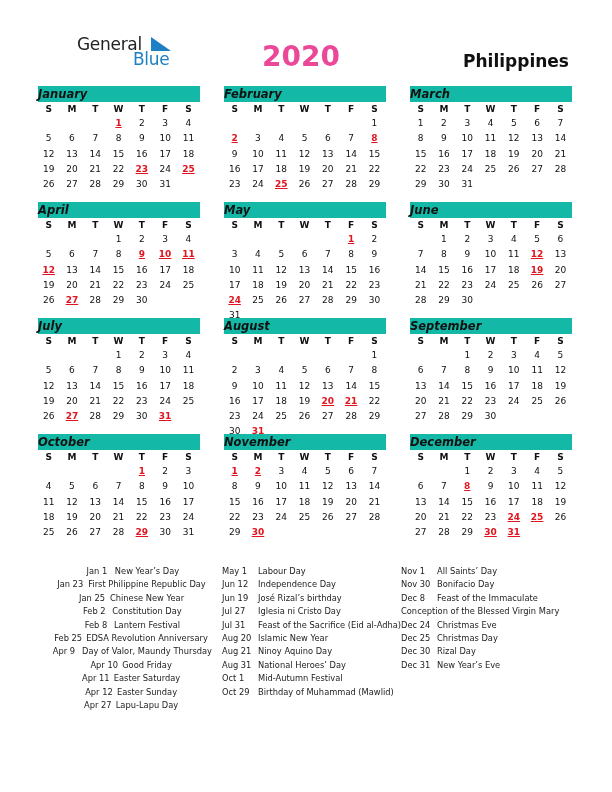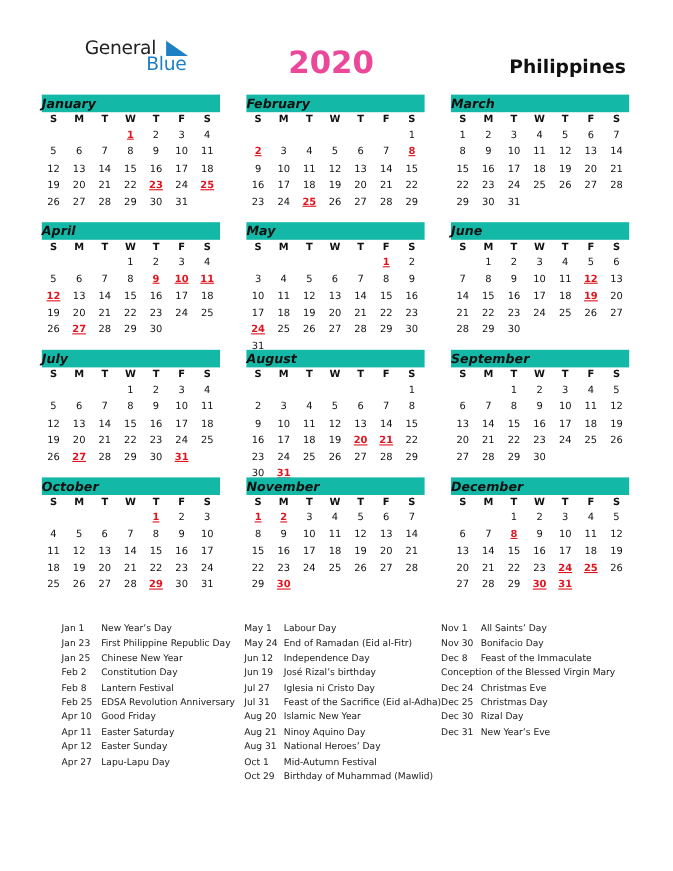--- a/index.html
+++ b/index.html
@@ -573,35 +573,35 @@
         <div class="day">26</div>
         <div class="day">27</div>
         <div class="day">28</div>
         <div class="day">29</div>
         <div class="day hol">30</div>
         <div class="day hol">31</div>
       </div>
     </div>
   </div>
 <div id="holidays">
-    <div class="holidays" style="left: 56px;">
+    <div class="holidays" style="left: 46px; text-align: center;">
       <div class="hrow"><span class="hdate">Jan 1</span><span class="hname">New Year’s Day</span></div>
       <div class="hrow"><span class="hdate">Jan 23</span><span class="hname">First Philippine Republic Day</span></div>
       <div class="hrow"><span class="hdate">Jan 25</span><span class="hname">Chinese New Year</span></div>
       <div class="hrow"><span class="hdate">Feb 2</span><span class="hname">Constitution Day</span></div>
       <div class="hrow"><span class="hdate">Feb 8</span><span class="hname">Lantern Festival</span></div>
       <div class="hrow"><span class="hdate">Feb 25</span><span class="hname">EDSA Revolution Anniversary</span></div>
+      <div class="hrow"><span class="hdate">Apr 9</span><span class="hname">Day of Valor, Maundy Thursday</span></div>
       <div class="hrow"><span class="hdate">Apr 10</span><span class="hname">Good Friday</span></div>
       <div class="hrow"><span class="hdate">Apr 11</span><span class="hname">Easter Saturday</span></div>
       <div class="hrow"><span class="hdate">Apr 12</span><span class="hname">Easter Sunday</span></div>
       <div class="hrow"><span class="hdate">Apr 27</span><span class="hname">Lapu-Lapu Day</span></div>
     </div>
     <div class="holidays" style="left: 222px;">
       <div class="hrow"><span class="hdate">May 1</span><span class="hname">Labour Day</span></div>
-      <div class="hrow"><span class="hdate">May 24</span><span class="hname">End of Ramadan (Eid al-Fitr)</span></div>
       <div class="hrow"><span class="hdate">Jun 12</span><span class="hname">Independence Day</span></div>
       <div class="hrow"><span class="hdate">Jun 19</span><span class="hname">José Rizal’s birthday</span></div>
       <div class="hrow"><span class="hdate">Jul 27</span><span class="hname">Iglesia ni Cristo Day</span></div>
       <div class="hrow"><span class="hdate">Jul 31</span><span class="hname">Feast of the Sacrifice (Eid al-Adha)</span></div>
       <div class="hrow"><span class="hdate">Aug 20</span><span class="hname">Islamic New Year</span></div>
       <div class="hrow"><span class="hdate">Aug 21</span><span class="hname">Ninoy Aquino Day</span></div>
       <div class="hrow"><span class="hdate">Aug 31</span><span class="hname">National Heroes’ Day</span></div>
       <div class="hrow"><span class="hdate">Oct 1</span><span class="hname">Mid-Autumn Festival</span></div>
       <div class="hrow"><span class="hdate">Oct 29</span><span class="hname">Birthday of Muhammad (Mawlid)</span></div>
     </div>

